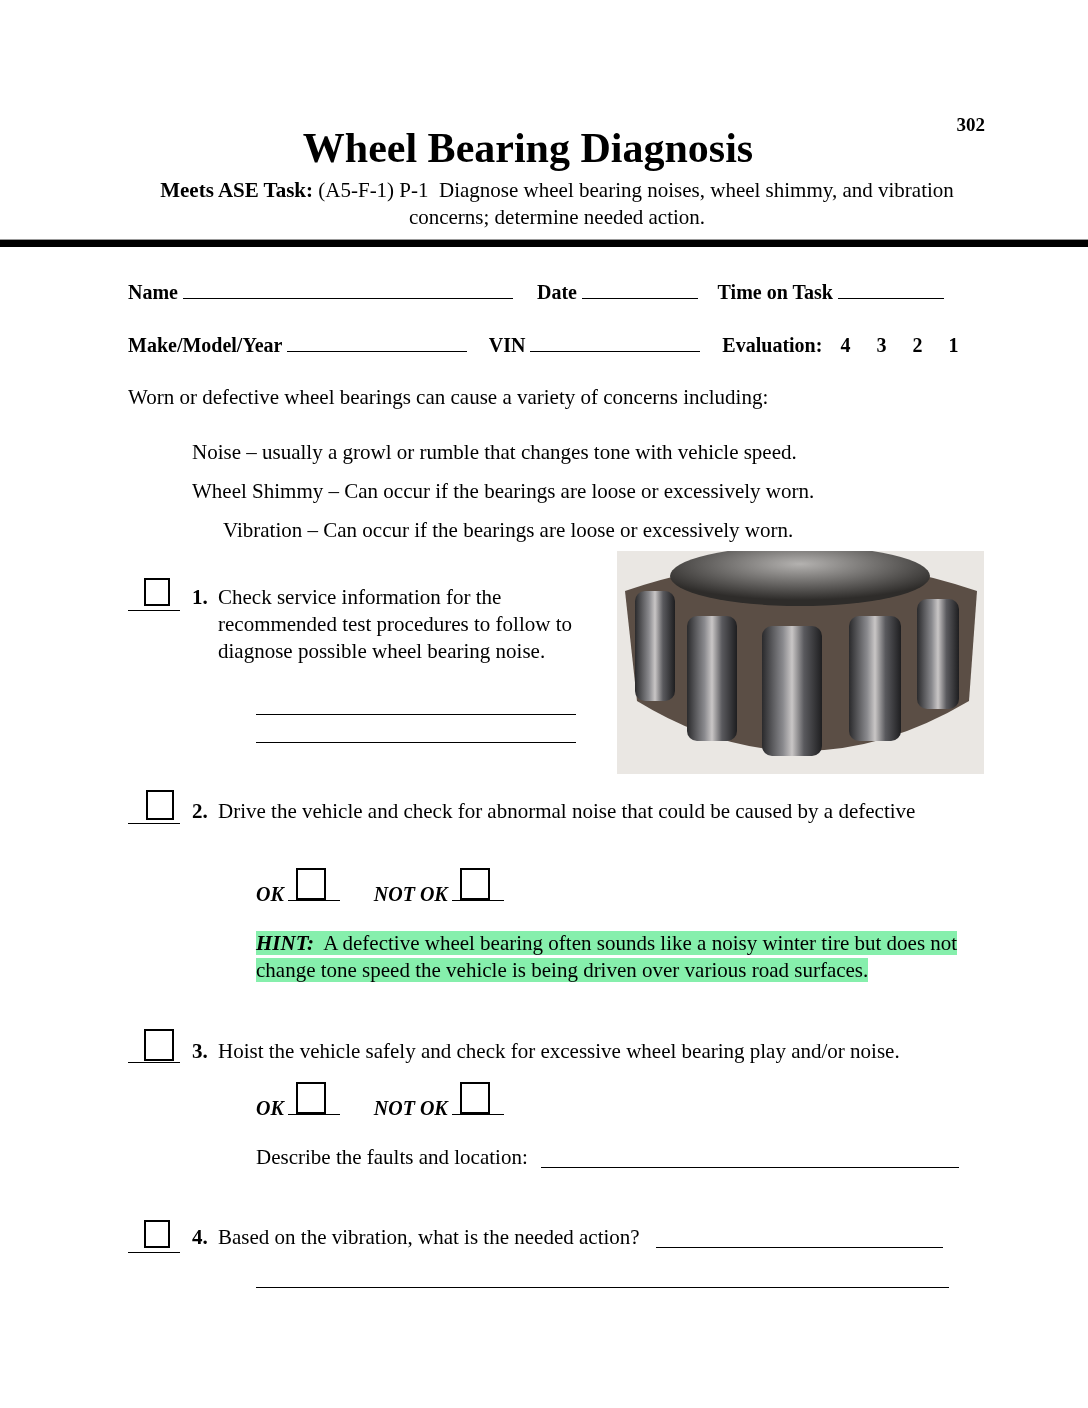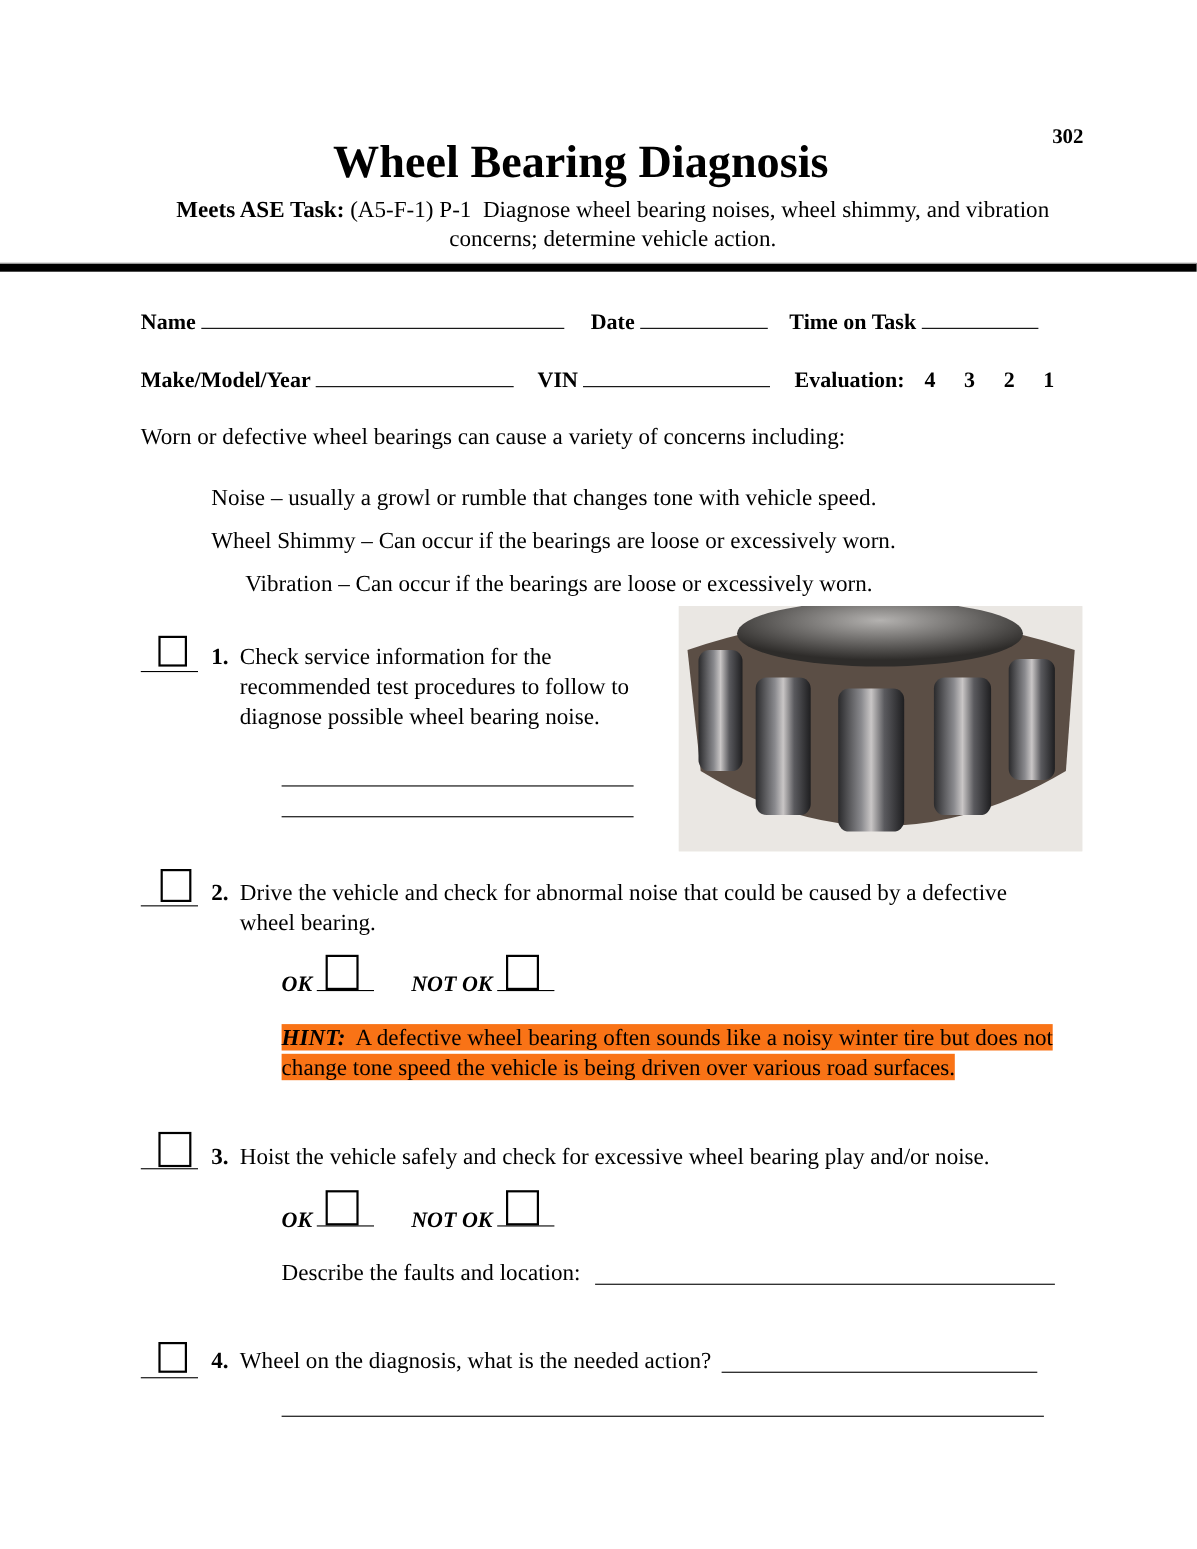--- a/index.html
+++ b/index.html
@@ -20,32 +20,32 @@
   .concern b { font-weight: normal; }
   .step-box-wrap { left: 128px; width: 52px; height: 30px; border-bottom: 1.5px solid #000; }
   .step-box { position: absolute; left: 16px; top: -2px; width: 26px; height: 28px; border: 2px solid #000; border-bottom: 2px solid #000; box-sizing: border-box; background: #fff; }
   .step-num { font-size: 21px; font-weight: bold; }
   .step-text { font-size: 21px; line-height: 27px; }
   .line { border-bottom: 1.5px solid #000; height: 0; }
   .okrow { font-size: 20px; font-weight: bold; white-space: nowrap; font-style: italic; }
   .okbox-wrap { display: inline-block; position: relative; width: 52px; height: 24px; border-bottom: 1.5px solid #000; vertical-align: baseline; margin-left: 4px; }
   .okbox { position: absolute; left: 8px; bottom: 0; width: 30px; height: 32px; border: 2px solid #000; box-sizing: border-box; }
   .hint { left: 256px; top: 930px; width: 720px; font-size: 21px; line-height: 27px; }
-  .hint span.bg { background: #f97316; }
+  .hint span.bg { background: #86efac; }
   .photo { left: 617px; top: 551px; width: 367px; height: 223px; overflow: hidden; background: #e9e6e2; }
 </style>
 </head>
 <body>
 
 <div class="abs page-num">302</div>
 <div class="abs title">Wheel Bearing Diagnosis</div>
 <div class="abs ase">
   <b>Meets ASE Task:</b>
   <span style="white-space:pre">(A5-F-1) P-1  Diagnose wheel bearing noises, wheel shimmy, and vibration</span><br>
-  <span>concerns; determine vehicle action.</span>
+  <span>concerns; determine needed action.</span>
 </div>
 <div class="abs rule"></div>
 
 <div class="abs field-row" style="top:280px;">
   <span>Name</span>
   <span class="blank" style="width:330px;"></span>
   <span style="display:inline-block;width:14px"></span>
   <span>Date</span>
   <span class="blank" style="width:116px;"></span>
   <span style="display:inline-block;width:10px"></span>
@@ -120,21 +120,20 @@
     <rect x="300" y="48" width="42" height="110" rx="10" fill="url(#roller)"></rect>
   </svg>
 </div>
 
 <div class="abs step-box-wrap" style="top:793px;">
   <div class="step-box" style="left:18px;height:30px;top:-3px;width:28px;"></div>
 </div>
 <div class="abs step-num" style="left:192px;top:799px;">2.</div>
 <div class="abs step-text" style="left:218px;top:798px;">
   <div>Drive the vehicle and check for abnormal noise that could be caused by a defective</div>
-  <div>wheel bearing.</div>
 </div>
 <div class="abs okrow" style="left:256px;top:876px;">
   <span>OK</span><span class="okbox-wrap"><span class="okbox"></span></span>
   <span style="display:inline-block;width:24px"></span>
   <span>NOT OK</span><span class="okbox-wrap"><span class="okbox"></span></span>
 </div>
 <div class="abs hint">
   <span class="bg"><b><i>HINT:</i></b><span style="white-space:pre">  A defective wheel bearing often sounds like a noisy winter tire but does not</span></span><br>
   <span class="bg">change tone speed the vehicle is being driven over various road surfaces.</span>
 </div>
@@ -152,16 +151,16 @@
   <span>NOT OK</span><span class="okbox-wrap"><span class="okbox"></span></span>
 </div>
 <div class="abs step-text" style="left:256px;top:1144px;">Describe the faults and location:</div>
 <div class="abs line" style="left:541px;top:1167px;width:418px;"></div>
 
 <div class="abs step-box-wrap" style="top:1222px;">
   <div class="step-box"></div>
 </div>
 <div class="abs step-num" style="left:192px;top:1225px;">4.</div>
 <div class="abs step-text" style="left:218px;top:1224px;">
-  <div>Wheel on the diagnosis, what is the needed action?</div>
+  <div>Based on the vibration, what is the needed action?</div>
 </div>
 <div class="abs line" style="left:656px;top:1247px;width:287px;"></div>
 <div class="abs line" style="left:256px;top:1287px;width:693px;"></div>
 
 </body></html>

